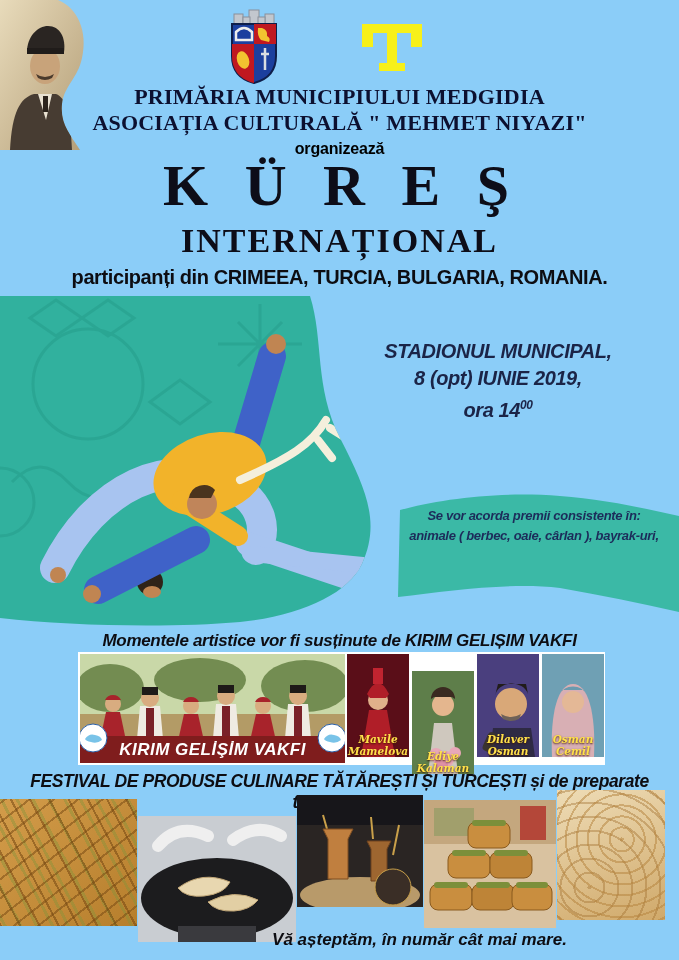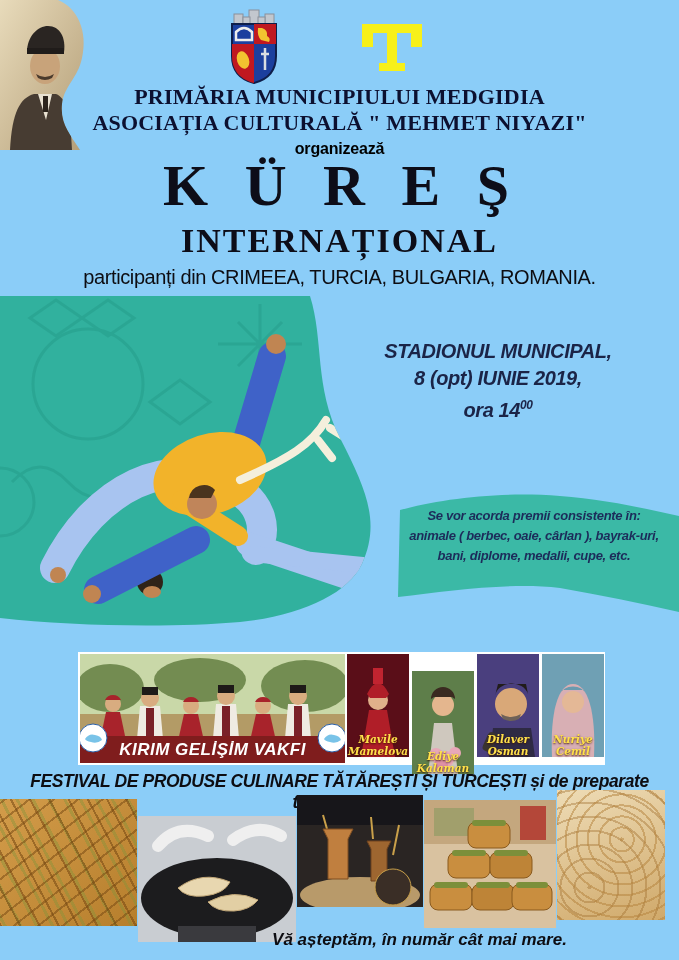--- a/index.html
+++ b/index.html
@@ -8,21 +8,21 @@
     background:#8BCDF8;overflow:hidden;
     font-family:"Liberation Sans",sans-serif;
   }
   .abs{position:absolute;}
   .ctr{left:0;right:0;text-align:center;}
   
   .org-line{font-family:"Liberation Serif",serif;font-weight:bold;color:#0c1030;font-size:22px;letter-spacing:.2px;}
   .organizes{font-weight:bold;color:#000000;font-size:16px;letter-spacing:-.2px;}
   .title-main{font-family:"Liberation Serif",serif;font-weight:bold;color:#0d0d18;font-size:58px;letter-spacing:7px;word-spacing:8px;}
   .title-sub{font-family:Liberation Serif, serif;font-weight:bold;color:#0d0d18;font-size:34px;letter-spacing:2px;}
-  .participants{font-weight:normal;color:#0d0d12;font-size:20px;letter-spacing:-.4px;}
+  .participants{font-weight:bold;color:#0d0d12;font-size:20px;letter-spacing:-.4px;}
   
   .venue{left:366px;top:338px;width:264px;text-align:center;
     font-weight:bold;font-style:italic;color:#1b2447;font-size:20px;line-height:27px;letter-spacing:-.4px;}
   .venue sup{font-size:12px;}
   
   .prizes{left:398px;top:506px;width:272px;text-align:center;
     font-weight:bold;font-style:italic;color:#1c2c5a;font-size:13px;line-height:20px;letter-spacing:-.3px;}
   
   .artistic-line{top:631px;font-weight:bold;font-style:italic;color:#0d0d12;font-size:17px;letter-spacing:-.3px;}
   .festival-line{top:771px;font-weight:bold;font-style:italic;color:#0d0d12;font-size:17.5px;letter-spacing:-.4px;}
@@ -101,21 +101,20 @@
       </g>
     </g>
   </svg>
 
   <svg class="abs" style="left:0;top:455px;" width="679" height="180" viewBox="0 0 679 180">
     <path d="M400,55 C440,44 500,36 560,41 C600,44 640,52 679,61 L679,157 C640,148 600,140 560,133 C510,127 450,136 398,142 Z" fill="#3BB9A6"></path>
   </svg>
   <div class="abs prizes">
     <div>Se vor acorda premii consistente în:</div>
     <div>animale ( berbec, oaie, cârlan ), bayrak-uri,</div>
-    <div>bani, diplome, medalii, cupe, etc.</div>
   </div>
 
   <svg class="abs" style="left:0;top:0;" width="92" height="150" viewBox="0 0 92 150">
     <defs>
       <linearGradient id="sepia" x1="0" y1="0" x2="1" y2="1">
         <stop offset="0" stop-color="#E8DBBB"></stop>
           <stop offset="1" stop-color="#B49E77"></stop>
       </linearGradient>
       <clipPath id="blobClip">
         <path d="M0,0 L58,0 C78,8 88,32 82,58 C78,78 64,86 62,104 C60,124 70,134 80,150 L0,150 Z"></path>
@@ -167,20 +166,21 @@
   <div class="abs ctr title-main" style="top:152px;">K Ü R E Ş</div>
   <div class="abs ctr title-sub" style="top:222px;">INTERNAȚIONAL</div>
   <div class="abs ctr participants" style="top:266px;">participanți din CRIMEEA, TURCIA, BULGARIA, ROMANIA.</div>
 
   <div class="abs venue">
     <div>STADIONUL MUNICIPAL,</div>
     <div>8 (opt) IUNIE 2019,</div>
     <div><span>ora 14</span><sup>00</sup></div>
   </div>
 
+  <div class="abs ctr artistic-line">Momentele artistice vor fi susținute de KIRIM GELIȘIM VAKFI</div>
 
   <div class="abs media-bg"></div>
 
   <div class="abs group-photo">
     <svg width="265" height="109" viewBox="0 0 265 109" preserveAspectRatio="none">
       <rect width="265" height="109" fill="#C9D8A8"></rect>
       <rect y="60" width="265" height="49" fill="#B39B66"></rect>
       <g fill="#5E7A3C" opacity=".8">
         <ellipse cx="30" cy="34" rx="34" ry="24"></ellipse>
           <ellipse cx="120" cy="26" rx="46" ry="22"></ellipse>
@@ -273,21 +273,21 @@
     </svg>
     <div class="artist-name">Dilaver Osman</div>
   </div>
   <div class="abs artist-card" style="left:542px;">
     <svg width="62" height="103" viewBox="0 0 62 103" preserveAspectRatio="none">
       <rect width="62" height="103" fill="#6FA0B4"></rect>
       <path d="M10,103 C8,58 16,30 31,30 C46,30 54,58 52,103 Z" fill="#D8AFB4"></path>
       <circle cx="31" cy="48" r="11" fill="#E4B896"></circle>
       <path d="M18,40 a14 12 0 0 1 26,0 l-2,-4 h-22 z" fill="#6A9AAE"></path>
     </svg>
-    <div class="artist-name">Nuriye Cemil</div>
+    <div class="artist-name">Osman Cemil</div>
   </div>
 
   <div class="abs ctr festival-line">FESTIVAL DE PRODUSE CULINARE TĂTĂREȘTI ȘI TURCEȘTI și de preparate tradiționale.</div>
 
   <div class="abs food food-baklava"></div>
 
   <div class="abs food" style="left:138px;top:816px;width:158px;height:126px;">
     <svg width="158" height="126" viewBox="0 0 158 126" preserveAspectRatio="none">
       <rect width="158" height="126" fill="#C9CDD2"></rect>
       <path d="M20,30 q20,-24 50,-10 M95,24 q24,-18 48,-4" stroke="#EFEFEF" stroke-width="12" fill="none" stroke-linecap="round"></path>

